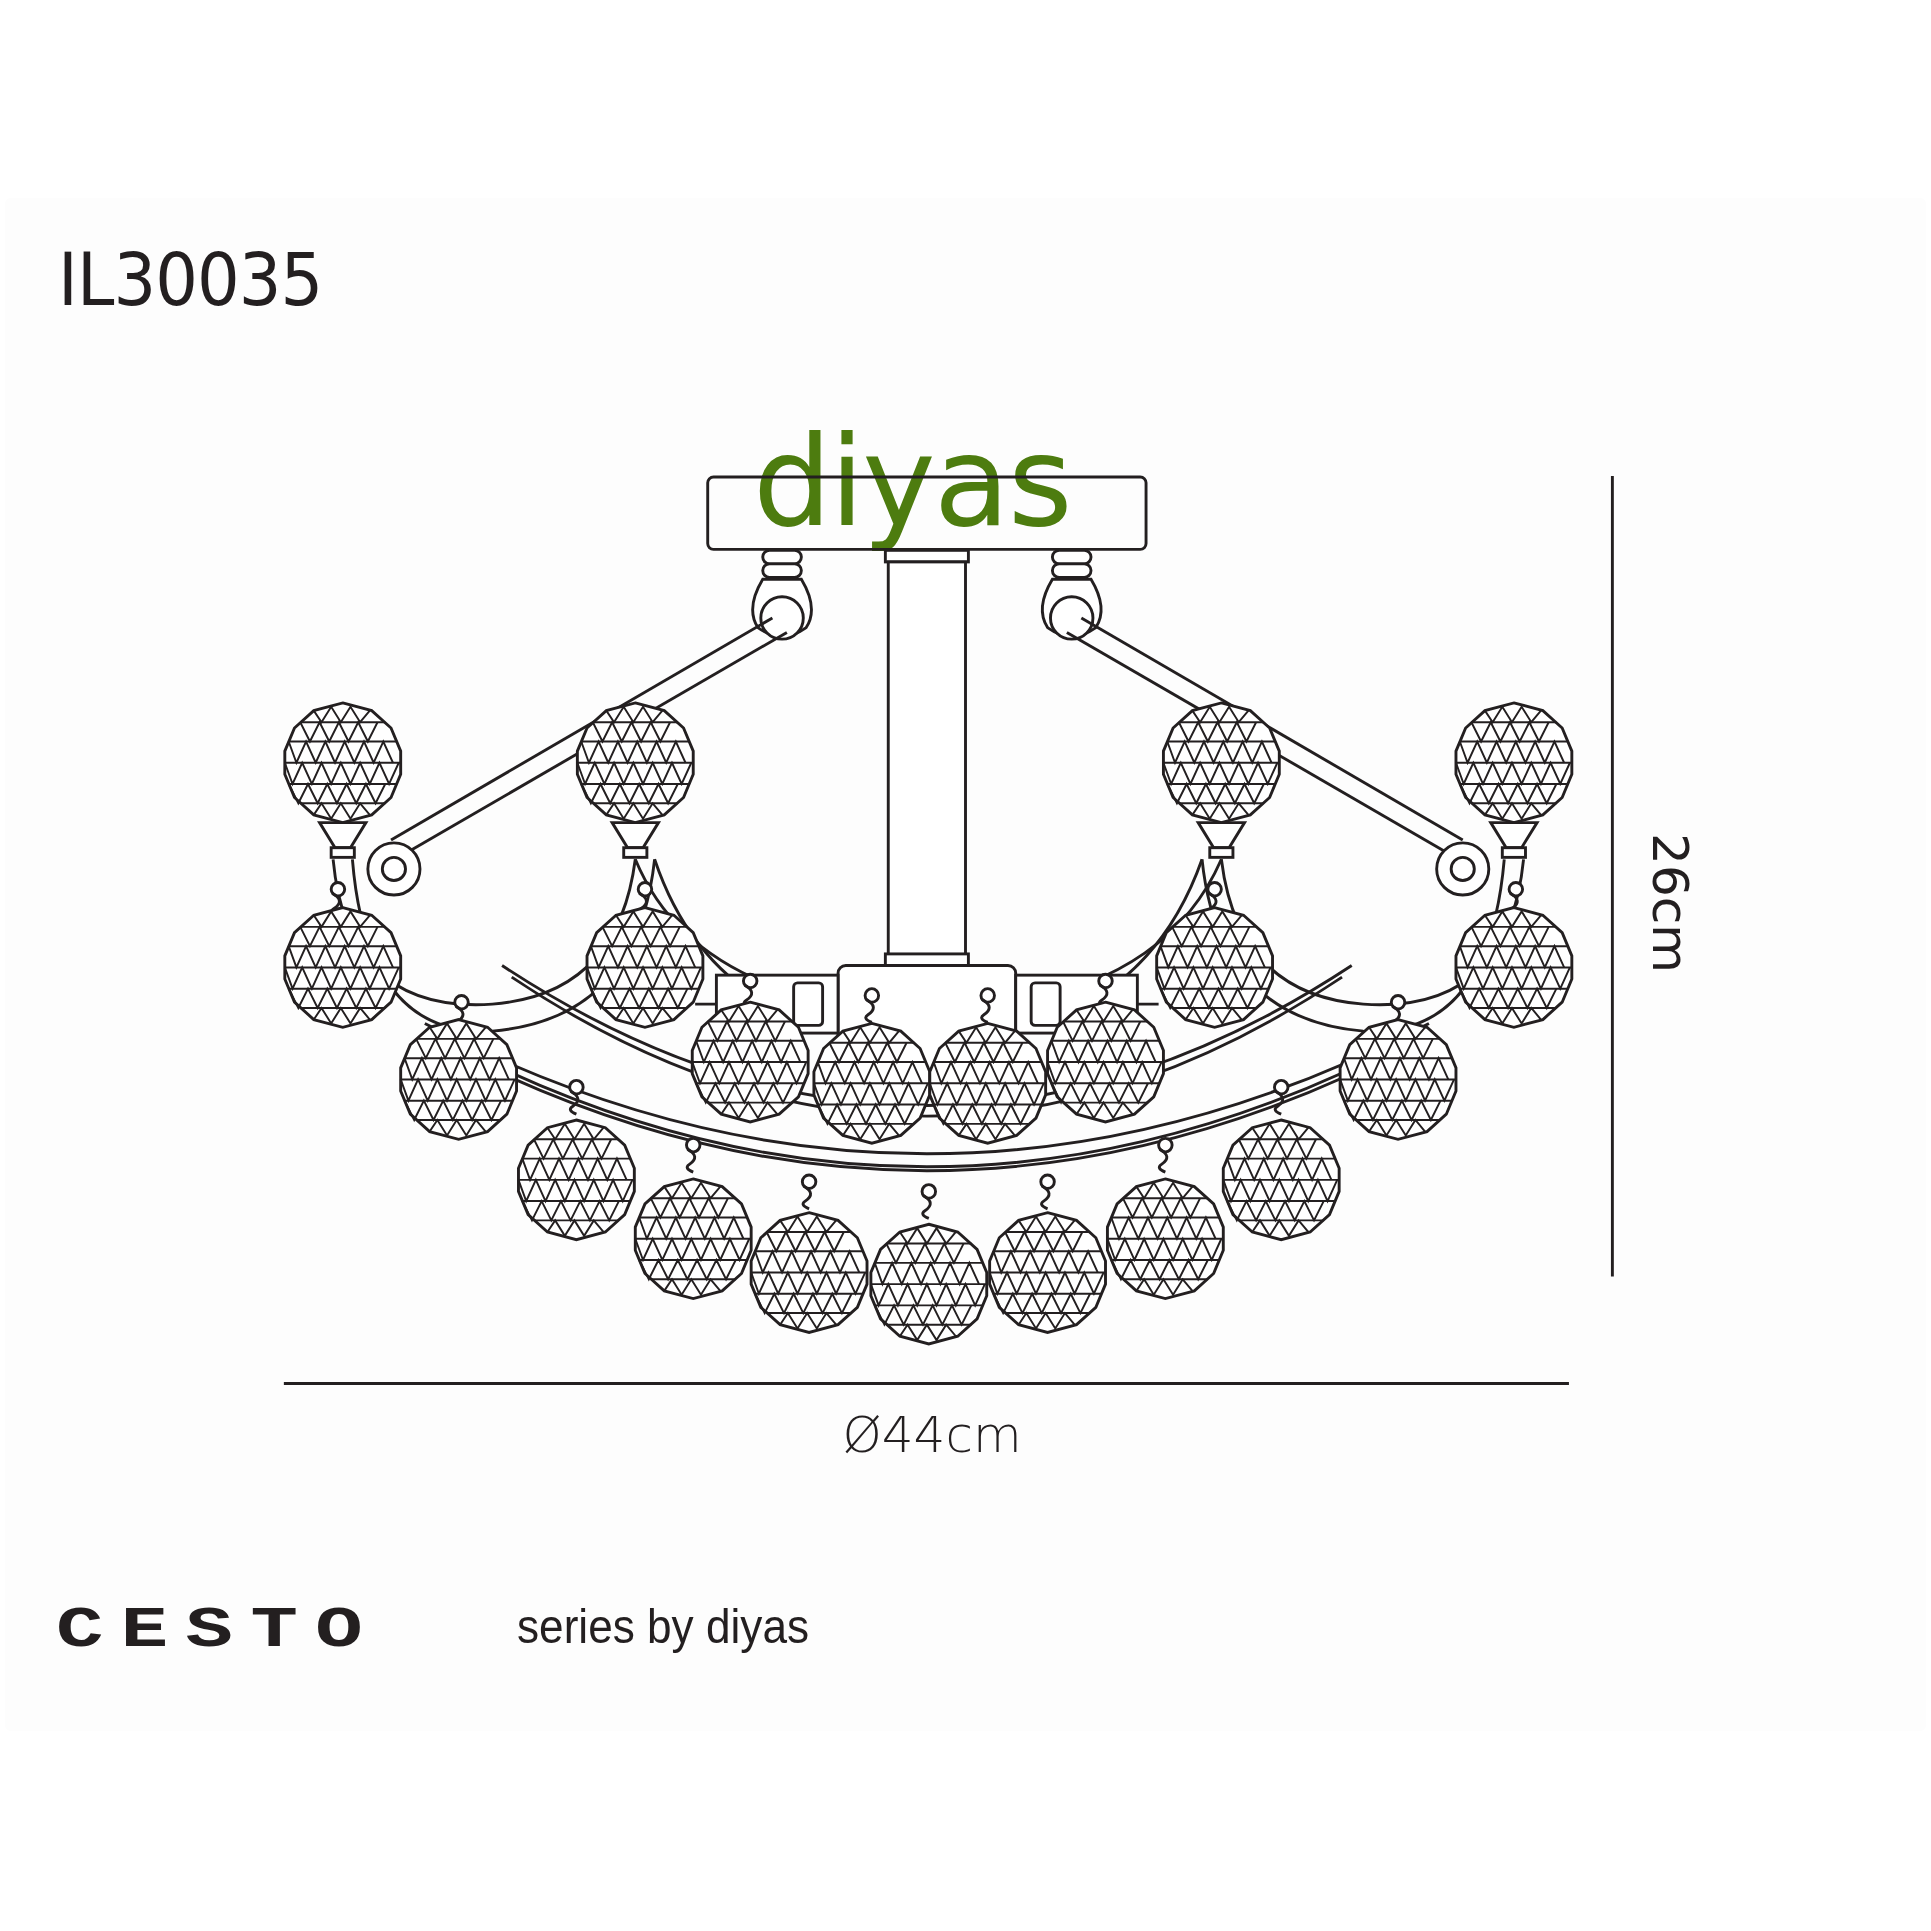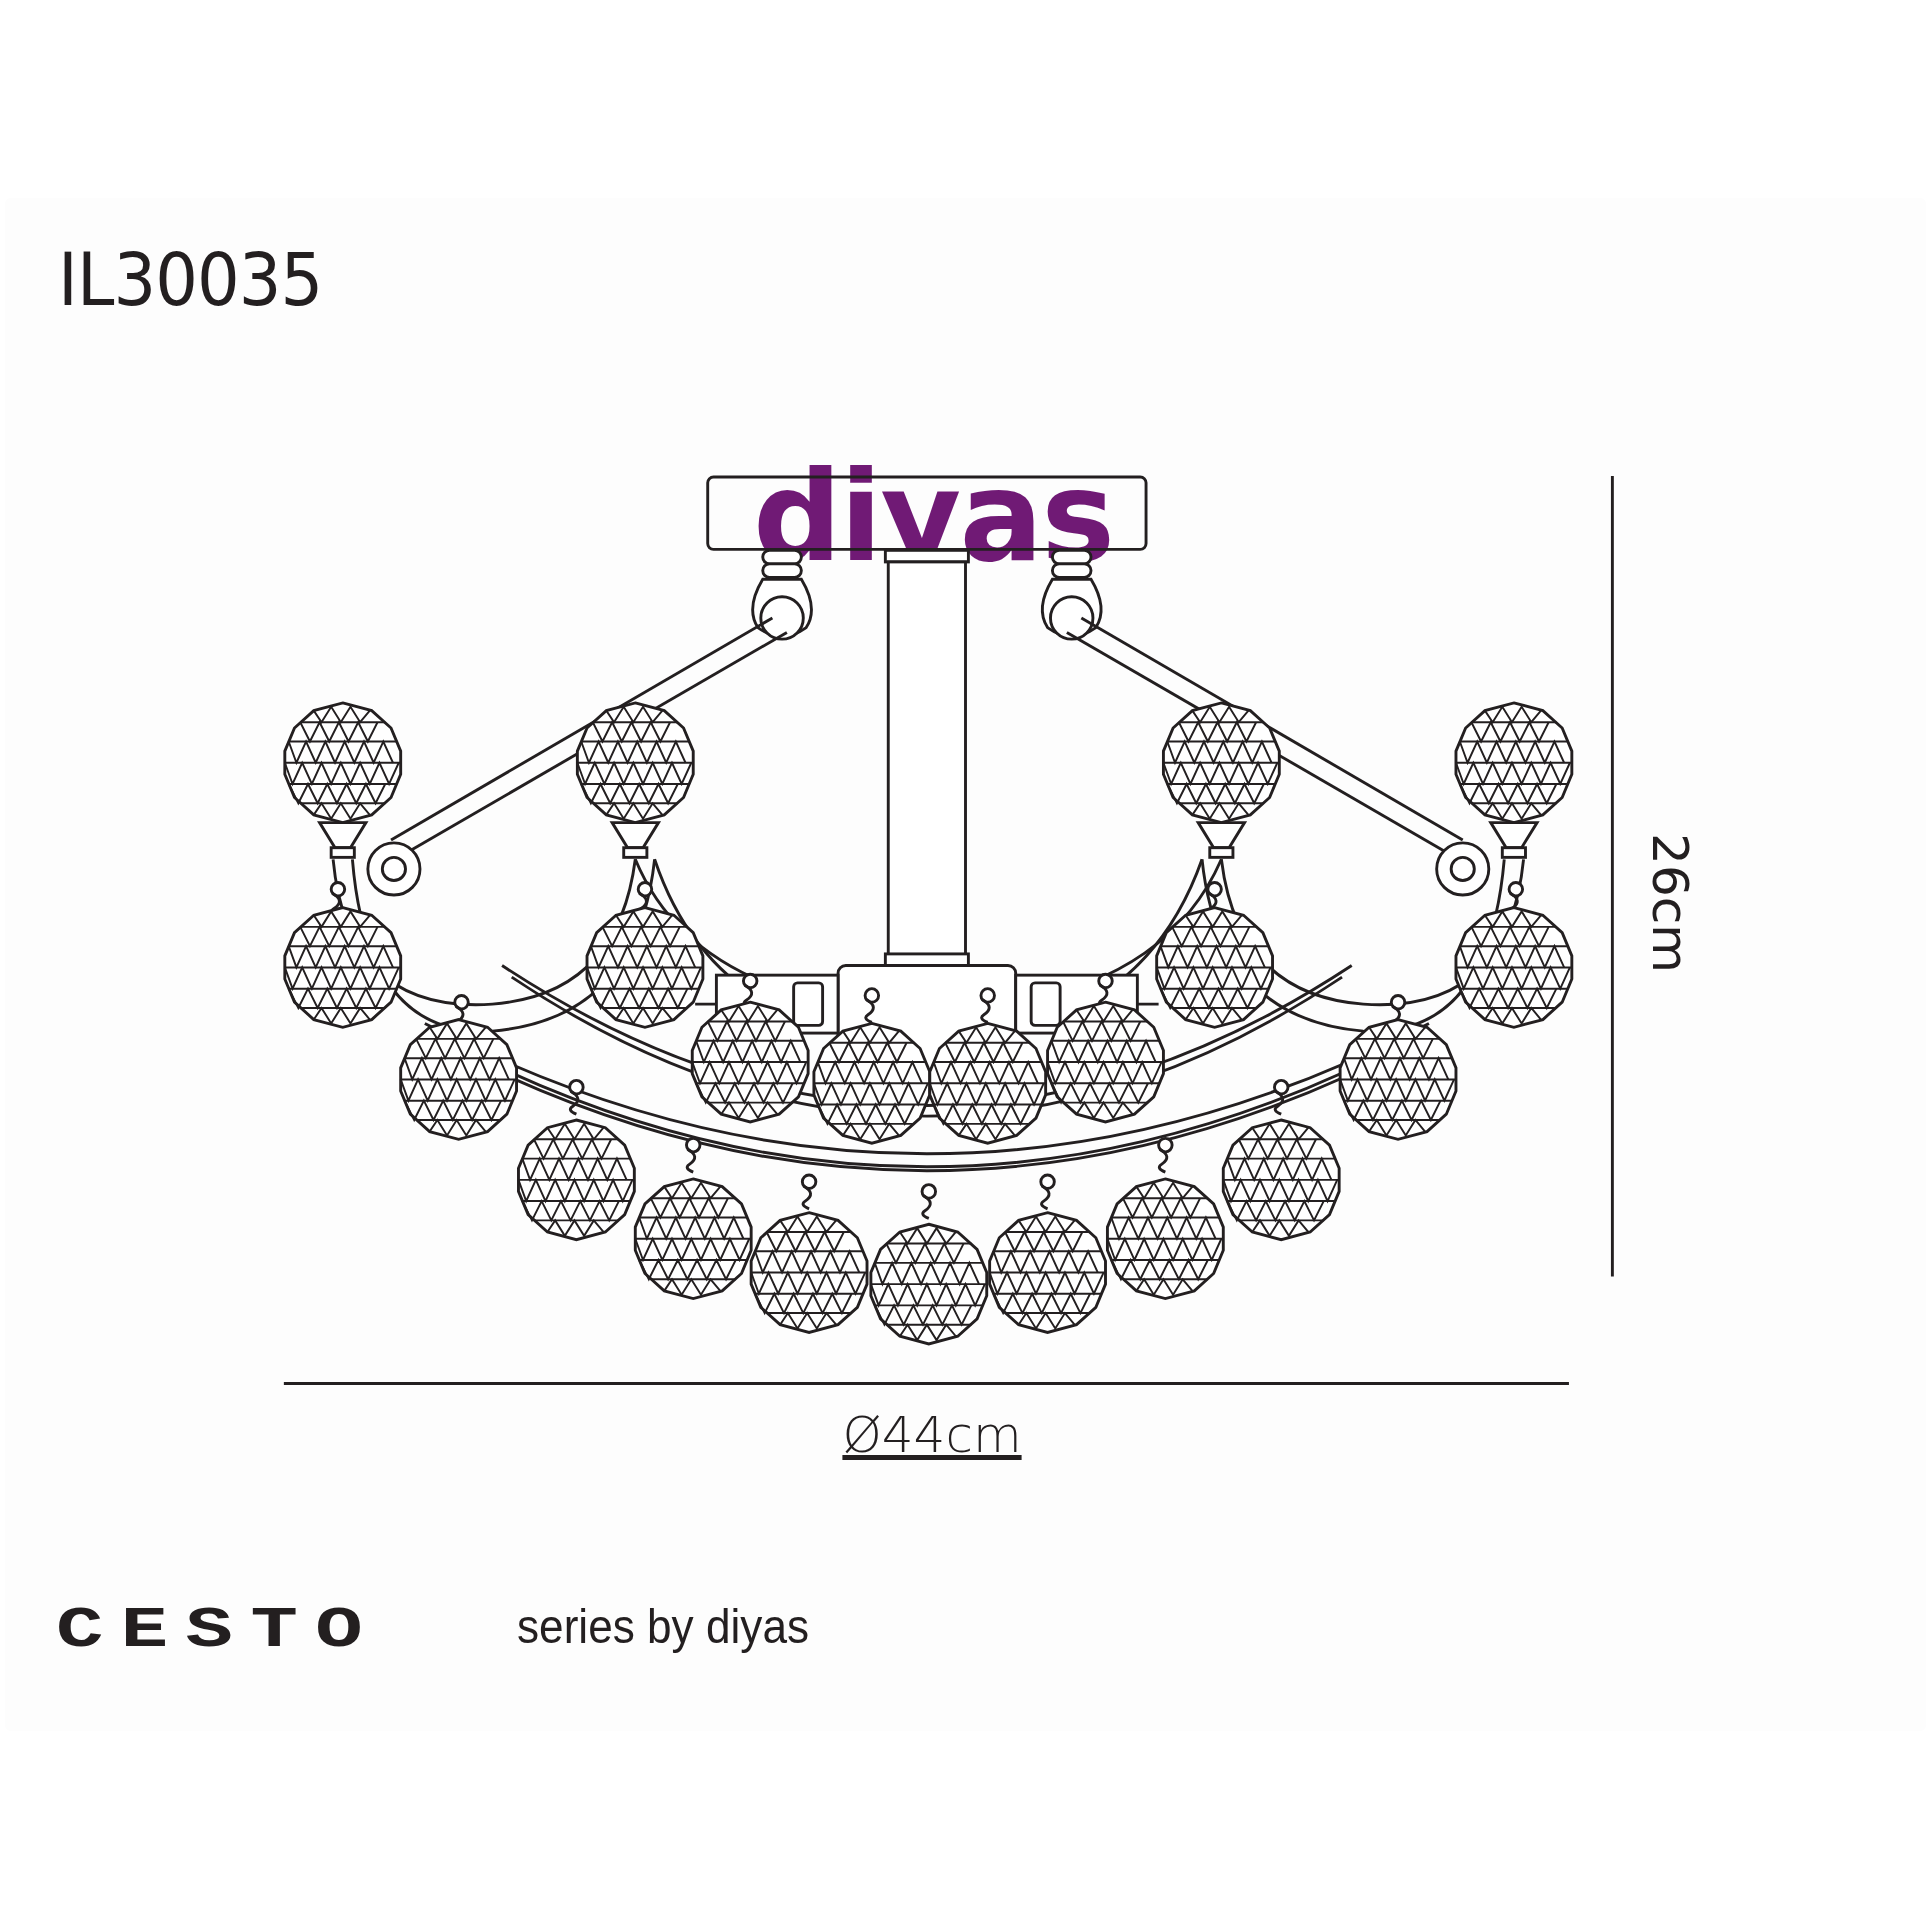--- a/index.html
+++ b/index.html
@@ -40,40 +40,39 @@
     .drawing {
       position: absolute;
       left: 0;
       top: 0;
       width: 1931px;
       height: 1931px;
     }
     .watermark {
       position: absolute;
       left: 753px;
-      top: 455px;
+      top: 420px;
       font-family: "DejaVu Sans", sans-serif;
       font-size: 124px;
       line-height: 1;
-      color: #701a75;
+      color: #4d7c0f;
       letter-spacing: -1.9px;
-      font-weight: 700;
+      font-weight: 400;
     }
     .dim-width-label {
       position: absolute;
       left: 826px;
       top: 1410px;
       width: 212px;
       text-align: center;
       font-family: "DejaVu Sans", sans-serif;
       font-size: 50px;
       line-height: 1;
       color: #231f20;
       font-weight: 300;
-      text-decoration: underline;
     }
     .dim-height-label {
       position: absolute;
       left: 1593px;
       top: 874px;
       width: 154px;
       height: 58px;
       text-align: center;
       font-family: "DejaVu Sans", sans-serif;
       font-size: 50px;

